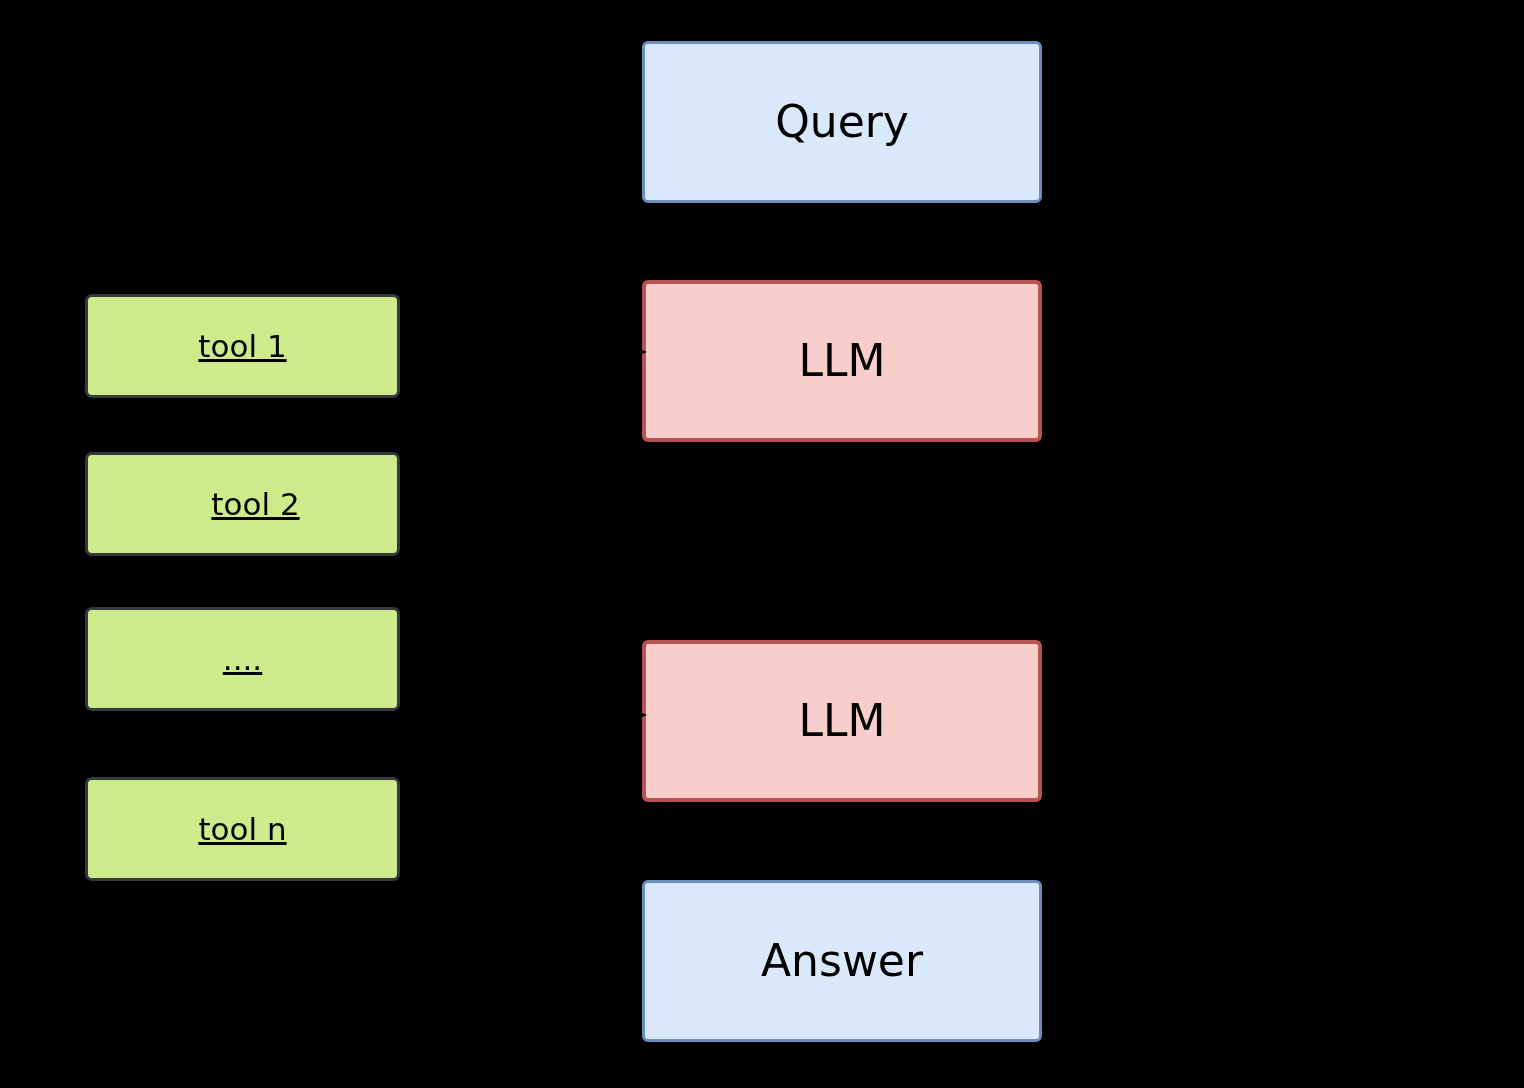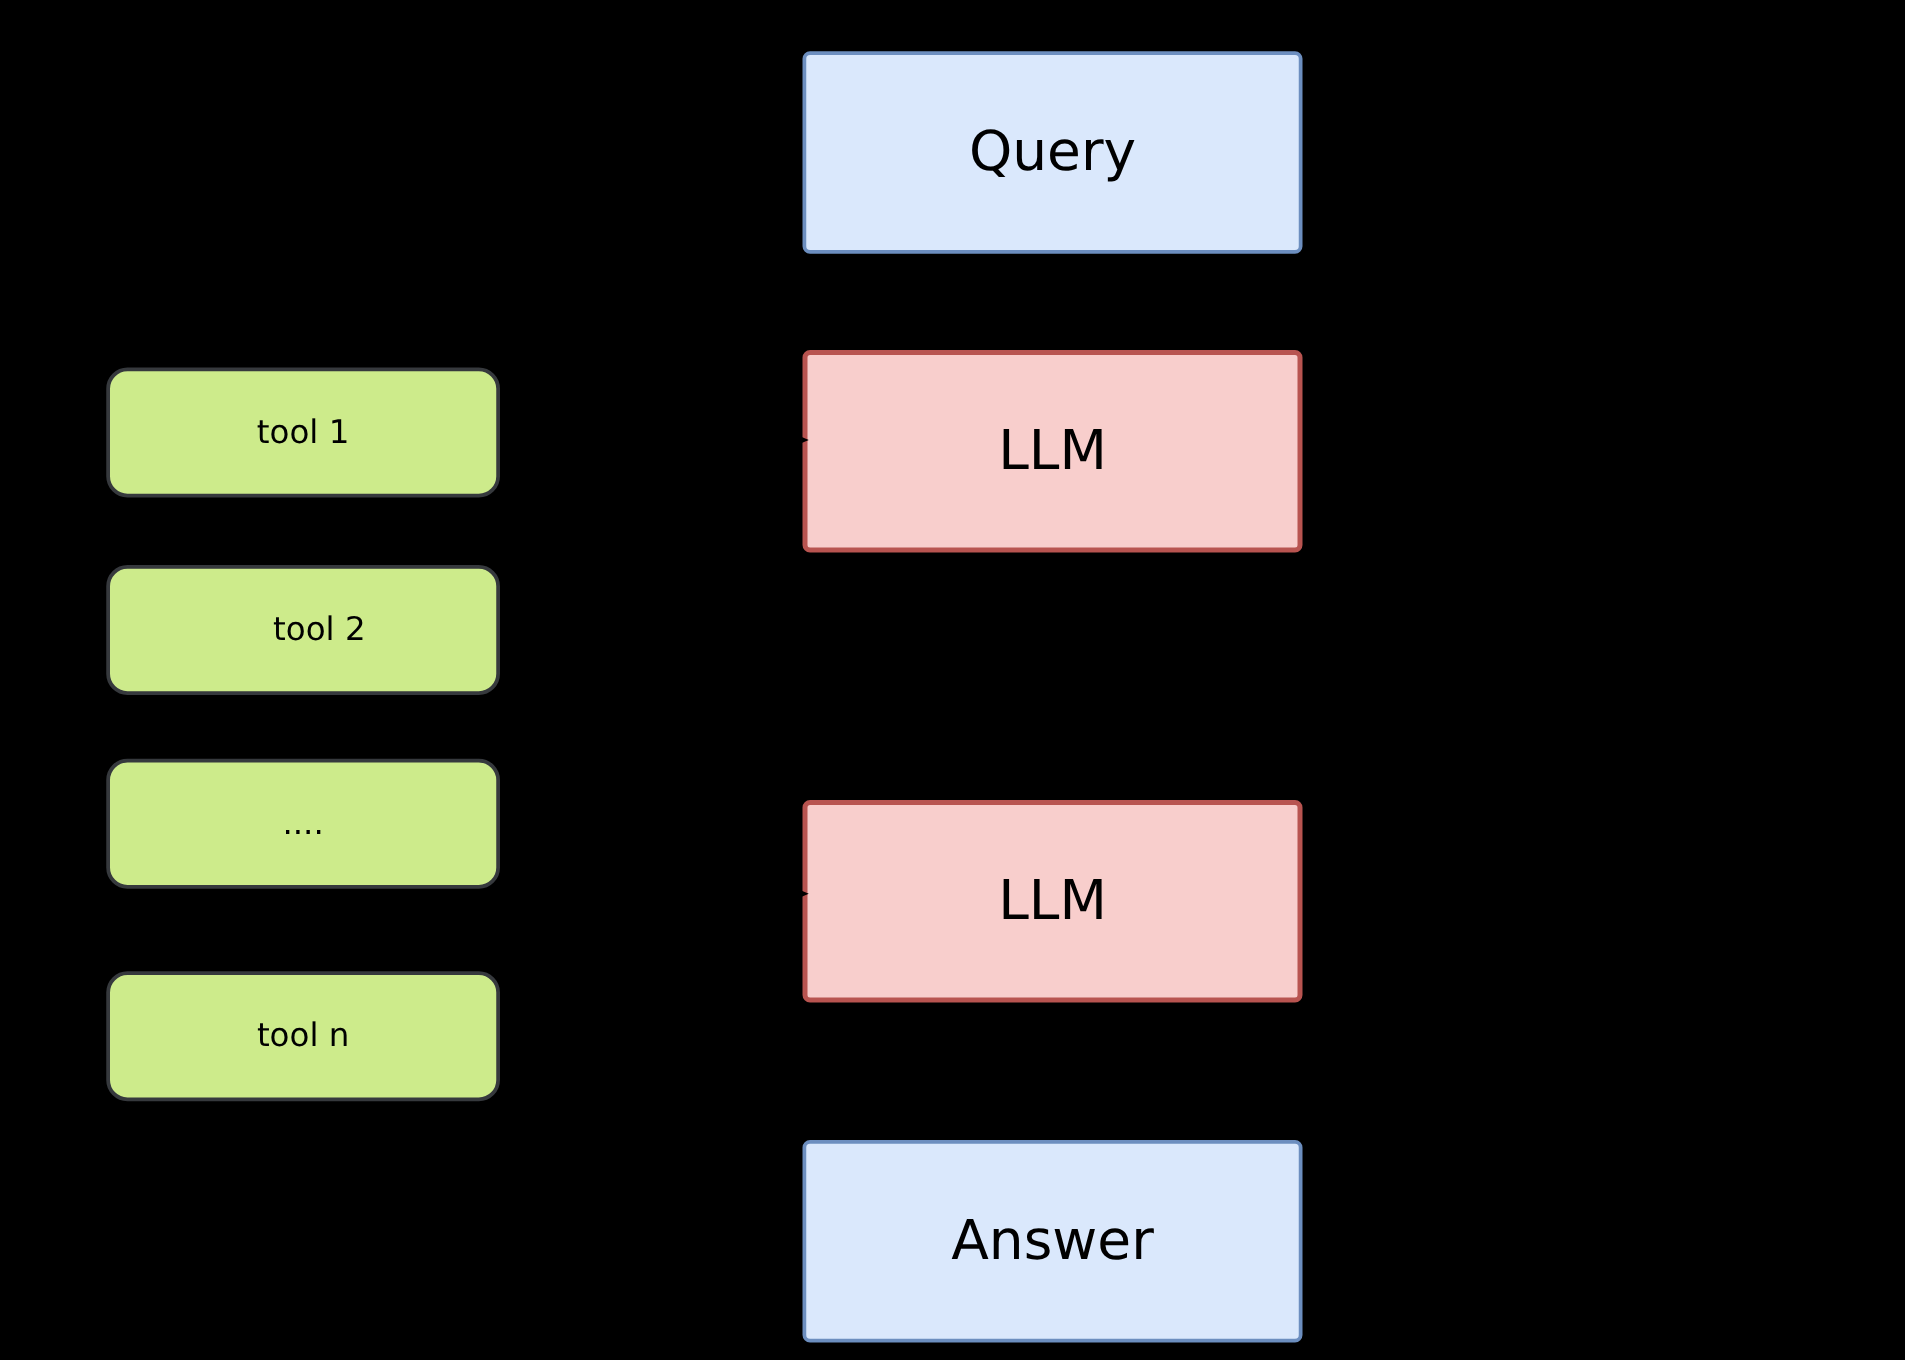--- a/index.html
+++ b/index.html
@@ -36,23 +36,24 @@
   .flow-node.red  { border-width: 4px; }
   .flow-node.blue { border-width: 3px; }
   .pos-query  { top: 41px;  }
   .pos-llm1   { top: 280px; }
   .pos-llm2   { top: 640px; }
   .pos-answer { top: 880px; }
   .tool-node {
     left: 85px;
     width: 315px;
     height: 104px;
-    border-radius: 17px;
+    border-radius: 7px;
     border-width: 3px;
-    font-size: 26px;
+    font-size: 31px;
+    text-decoration: underline;
   }
   .pos-tool1 { top: 294px; }
   .pos-tool2 { top: 452px; padding-left: 26px; }
   .pos-dots  { top: 607px; }
   .pos-tooln { top: 777px; }
   .node-label {
     display: inline-block;
     line-height: 1.1;
   }
   
@@ -94,20 +95,20 @@
   </div>
 
   <div class="node flow-node red pos-llm1" data-style-from="diagram.flow.nodes.1" style="background-color: rgb(248, 206, 204); border-color: rgb(184, 84, 80);">
     <span class="node-label">LLM</span>
   </div>
 
   <div class="node flow-node red pos-llm2" data-style-from="diagram.flow.nodes.2" style="background-color: rgb(248, 206, 204); border-color: rgb(184, 84, 80);">
     <span class="node-label">LLM</span>
   </div>
 
-  <div class="node flow-node blue pos-answer" data-style-from="diagram.flow.nodes.3" style="background-color: rgb(218, 232, 252); border-color: rgb(108, 142, 191); margin-top: 32px;">
+  <div class="node flow-node blue pos-answer" data-style-from="diagram.flow.nodes.3" style="background-color: rgb(218, 232, 252); border-color: rgb(108, 142, 191);">
     <span class="node-label">Answer</span>
   </div>
 
   <div class="arrowhead pos-arrow-llm1"></div>
   <div class="arrowhead pos-arrow-llm2"></div>
 
 </div>
 
 </body></html>

